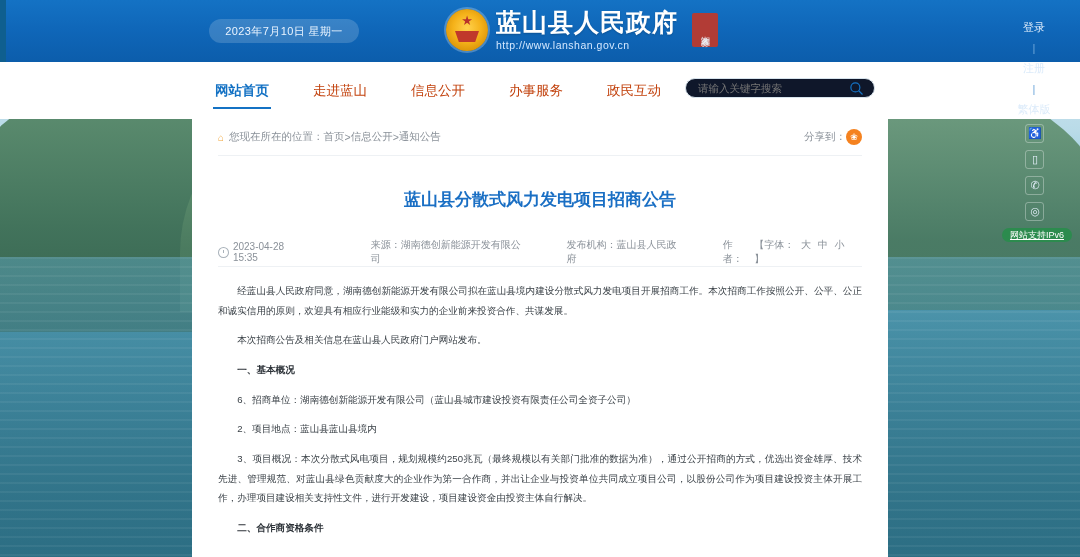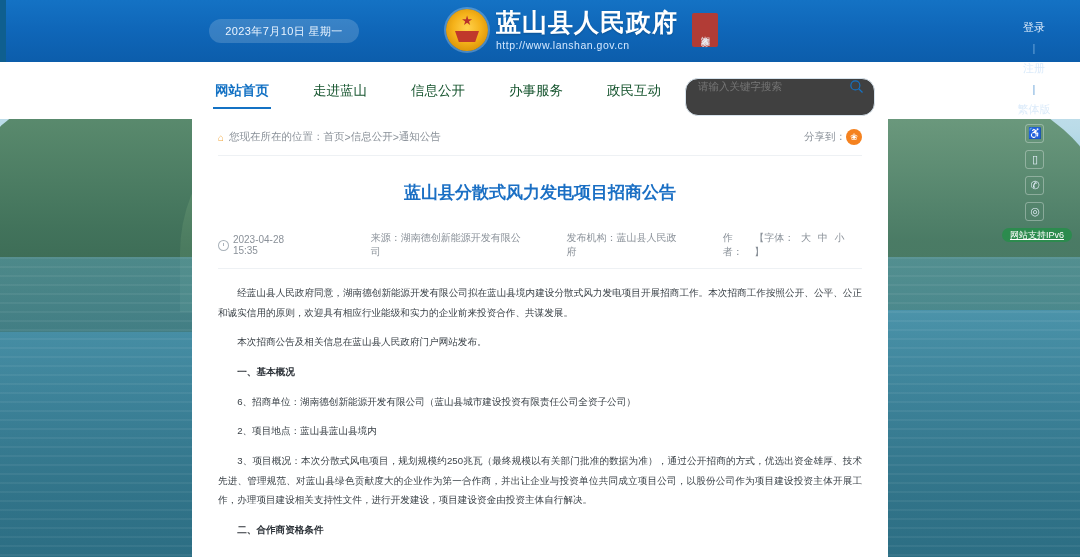--- a/index.html
+++ b/index.html
@@ -138,34 +138,34 @@
     position: absolute; left: 0; top: 62px; width: 1080px; height: 57px;
     background: #ffffff;
     z-index: 19;
     display: flex; align-items: center; padding-left: 44px;
   }
   .nav-items {
     position: absolute; left: 213px; top: 0; height: 57px;
     display: flex; align-items: center; gap: 40px;
   }
   .nav-item {
-    font-size: 13.5px; color: #14532d; cursor: pointer; position: relative;
+    font-size: 13.5px; color: #c2410c; cursor: pointer; position: relative;
     padding: 0 2px; height: 57px; display: flex; align-items: center;
   }
   .nav-item.active { color: #1472c4; font-weight: bold; }
   .nav-item.active::after {
     content: ""; position: absolute; left: 0; right: 0; bottom: 10px;
     height: 2px; background: #1472c4;
   }
   .search-box {
     position: absolute; right: 205px; top: 16px;
-    width: 190px; height: 38px;
+    width: 190px; height: 20px;
     border: 1px solid #d7e3ec; border-radius: 13px;
-    background: #404040;
-    display: flex; align-items: flex-start; padding: 0 10px;
+    background: #0f172a;
+    display: flex; align-items: center; padding: 0 10px;
   }
   .search-box input {
     border: 0; outline: 0; font-size: 10.5px; color: #9aa7b2;
     width: 150px; background: transparent;
     font-family: "Liberation Sans", sans-serif;
   }
   .search-ico {
     width: 15px; height: 15px; margin-left: auto;
     color: #1472c4;
   }
@@ -193,25 +193,25 @@
     font-size: 10.5px; color: #8a9199;
   }
   .share-dot {
     width: 16px; height: 16px; border-radius: 50%;
     background: #f5821f; color: #fff; font-size: 9px;
     display: flex; align-items: center; justify-content: center;
   }
   .doc-title {
     text-align: center; color: #1a6fc4;
     font-size: 17px; font-weight: bold;
-    margin-top: 25px;
+    margin-top: 32px;
   }
   .meta-row {
     display: flex; align-items: center;
-    margin-top: 27px; padding-bottom: 9px;
+    margin-top: 27px; 
     border-bottom: 1px solid #eef1f4;
     font-size: 10px; color: #8a9199;
   }
   .meta-time { display: flex; align-items: center; gap: 4px; }
   .clock {
     width: 11px; height: 11px; border-radius: 50%;
     border: 1px solid #a9b2ba; position: relative;
   }
   .clock::after {
     content: ""; position: absolute; left: 4px; top: 2px;

